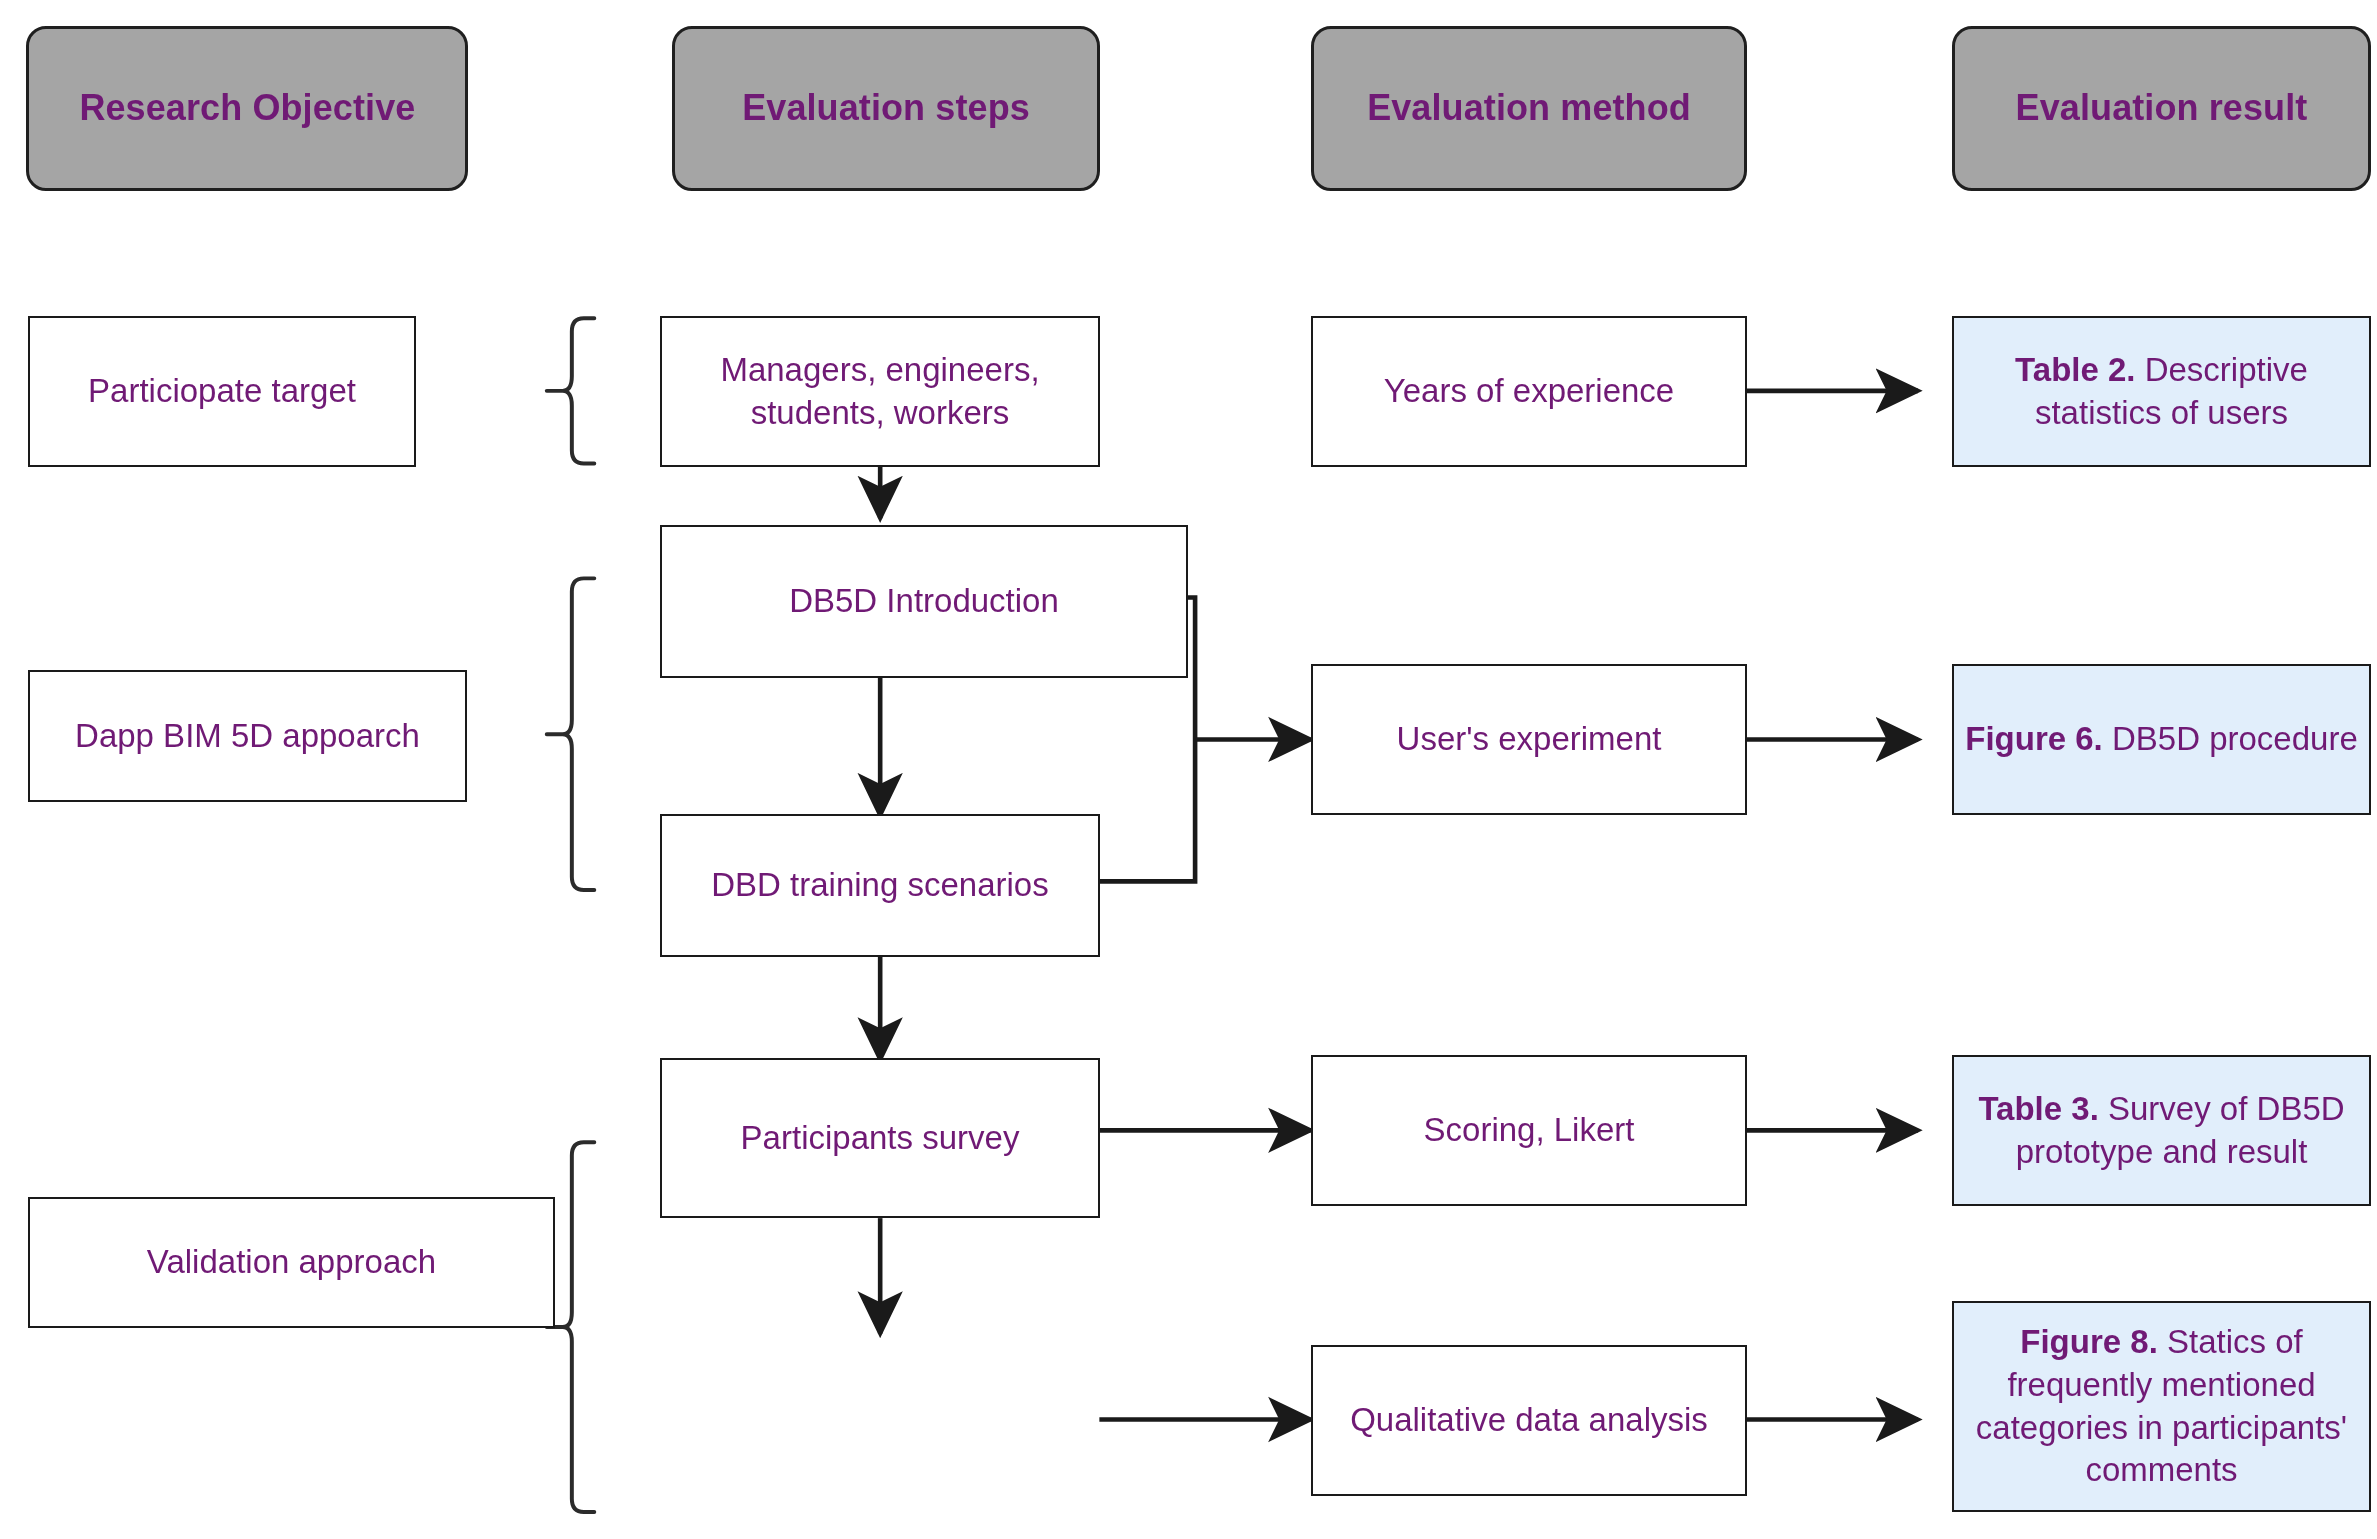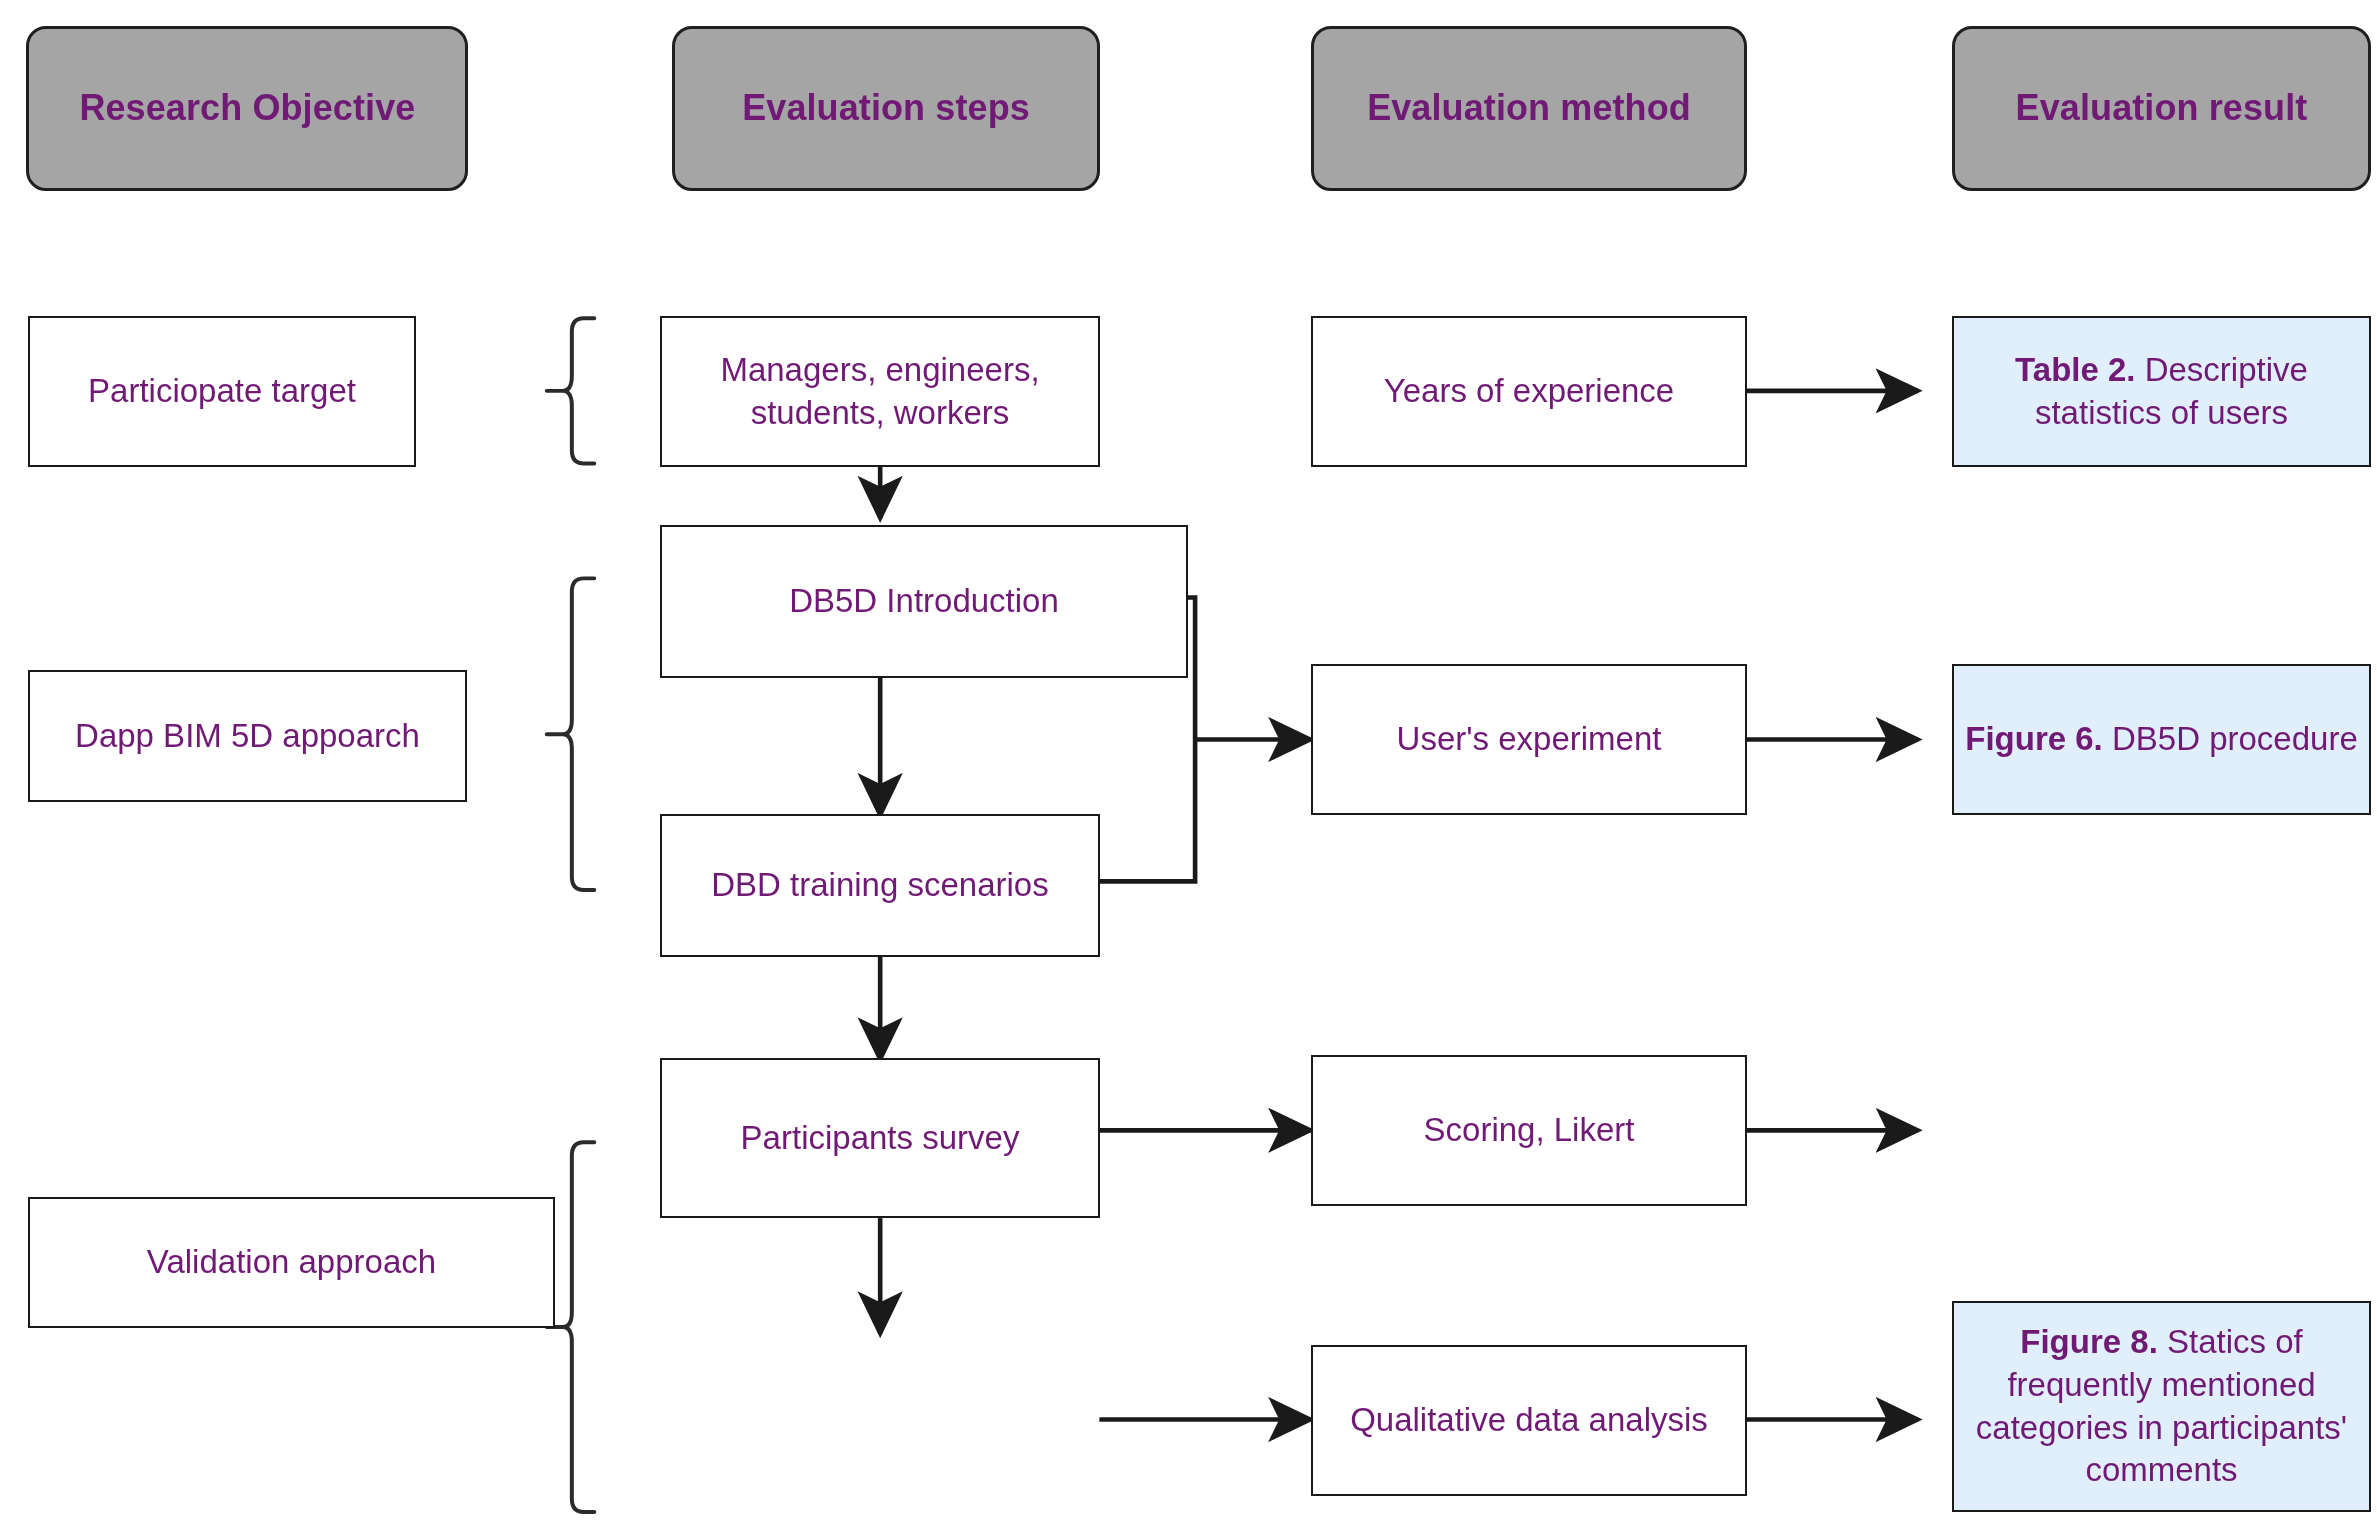--- a/index.html
+++ b/index.html
@@ -149,20 +149,25 @@
       <b>Table 2.</b><span> Descriptive statistics of users</span>
     </span>
   </div>
 
   <div class="node result" style="left:1952px; top:664px; width:419px; height:151px;">
     <span class="txt">
       <b>Figure 6.</b><span> DB5D procedure</span>
     </span>
   </div>
 
+  <div class="node result" style="left:1952px; top:1055px; width:419px; height:151px;">
+    <span class="txt">
+      <b>Table 3.</b><span> Survey of DB5D prototype and result</span>
+    </span>
+  </div>
 
   <div class="node result" style="left:1952px; top:1301px; width:419px; height:211px;">
     <span class="txt">
       <b>Figure 8.</b><span> Statics of frequently mentioned categories in participants' comments</span>
     </span>
   </div>
 
 </div>
 
 

